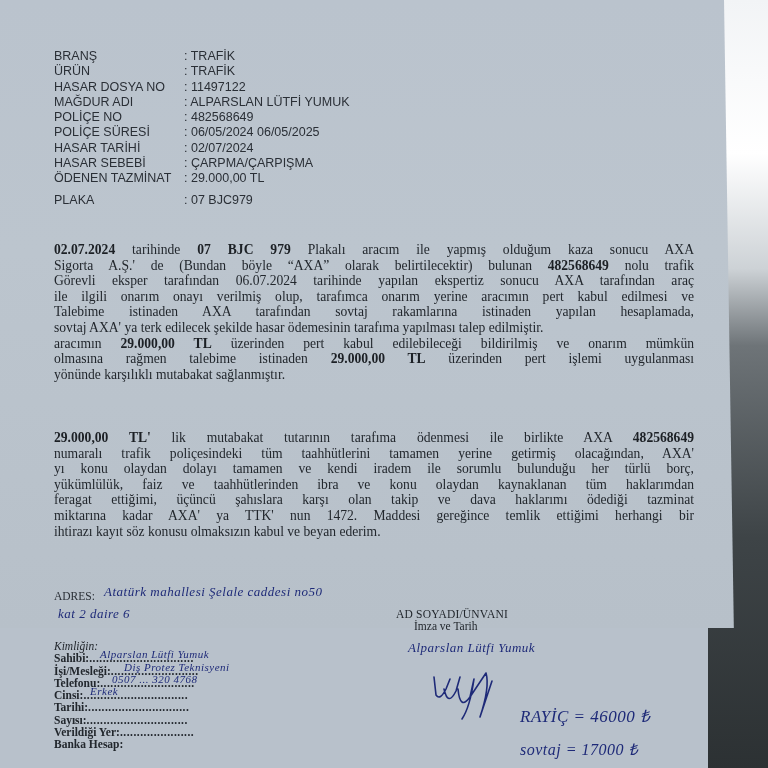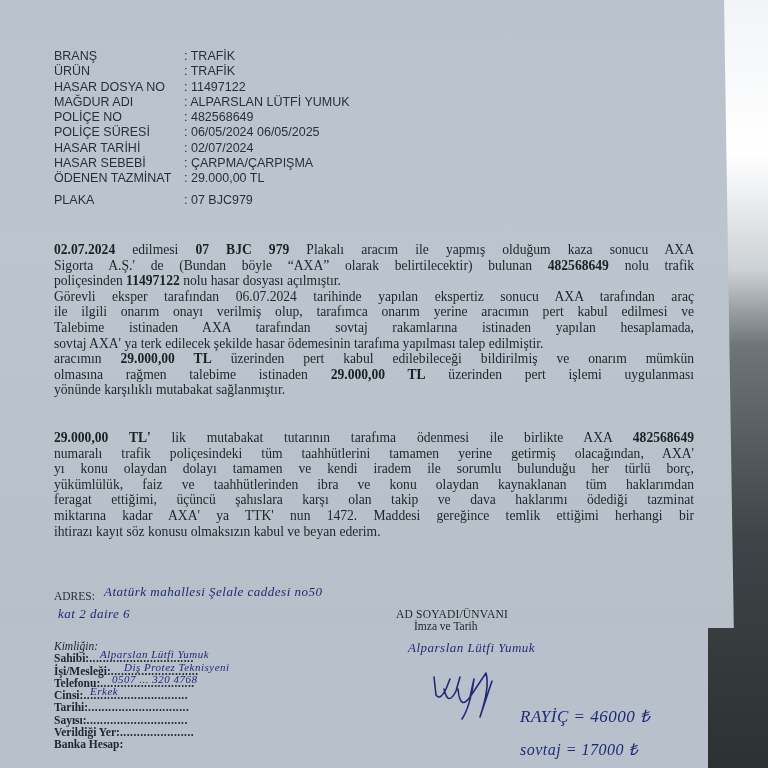--- a/index.html
+++ b/index.html
@@ -107,23 +107,22 @@
         <span class="lbl">ÖDENEN TAZMİNAT</span>
         <span class="val">: 29.000,00 TL</span>
       </div>
     <div class="info-row gap">
         <span class="lbl">PLAKA</span>
         <span class="val">: 07 BJC979</span>
       </div>
   </div>
 
   <div class="para p1">
-    <span class="line"><b>02.07.2024</b><span> edilmesi </span><b>07 BJC 979</b><span> Plakalı aracım ile yapmış olduğum kaza sonucu AXA</span></span>
+    <span class="line"><b>02.07.2024</b><span> tarihinde </span><b>07 BJC 979</b><span> Plakalı aracım ile yapmış olduğum kaza sonucu AXA</span></span>
     <span class="line"><span>Sigorta A.Ş.' de (Bundan böyle “AXA” olarak belirtilecektir) bulunan </span><b>482568649</b><span> nolu trafik</span></span>
-    <span class="line last"><span>poliçesinden </span><b>11497122</b><span> nolu hasar dosyası açılmıştır.</span></span>
     <span class="line">Görevli eksper tarafından 06.07.2024  tarihinde yapılan ekspertiz sonucu AXA tarafından araç</span>
     <span class="line">ile ilgili onarım onayı verilmiş olup, tarafımca onarım yerine aracımın pert kabul edilmesi ve</span>
     <span class="line">Talebime istinaden AXA tarafından sovtaj rakamlarına istinaden yapılan hesaplamada,</span>
     <span class="line last">sovtaj AXA' ya terk edilecek şekilde hasar ödemesinin tarafıma yapılması talep edilmiştir.</span>
     <span class="line"><span>aracımın </span><b>29.000,00 TL</b><span> üzerinden pert kabul edilebileceği bildirilmiş ve onarım mümkün</span></span>
     <span class="line"><span>olmasına rağmen talebime istinaden </span><b>29.000,00 TL</b><span> üzerinden pert işlemi uygulanması</span></span>
     <span class="line last">yönünde karşılıklı mutabakat sağlanmıştır.</span>
   </div>
 
   <div class="para p2">

